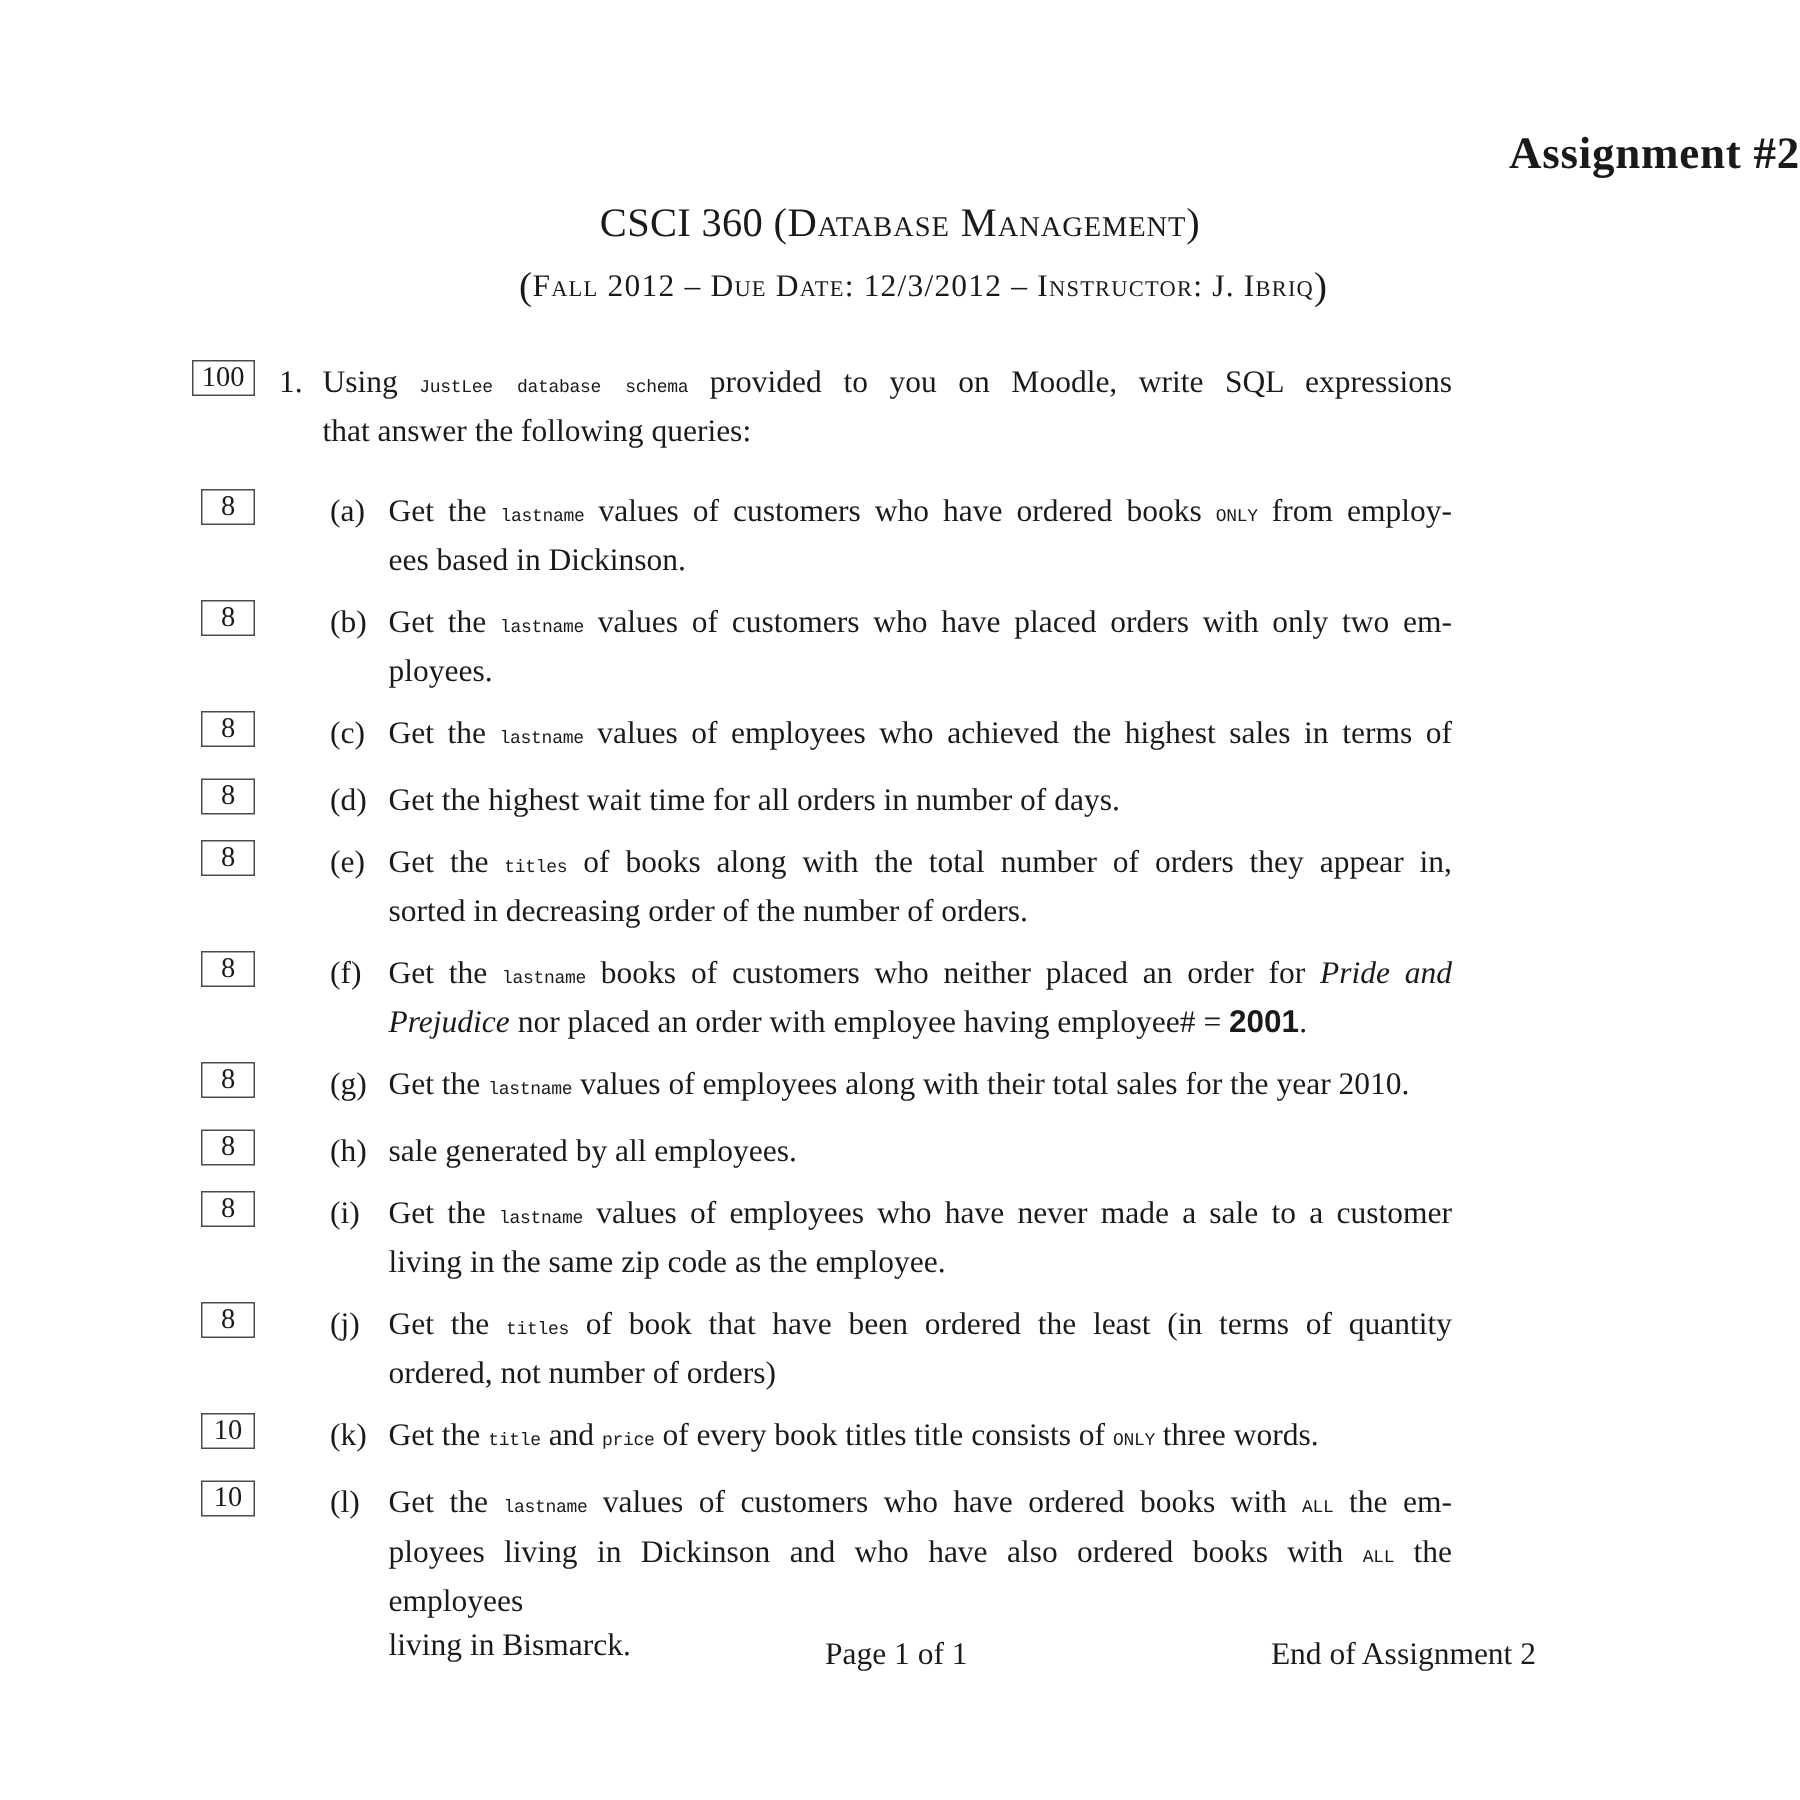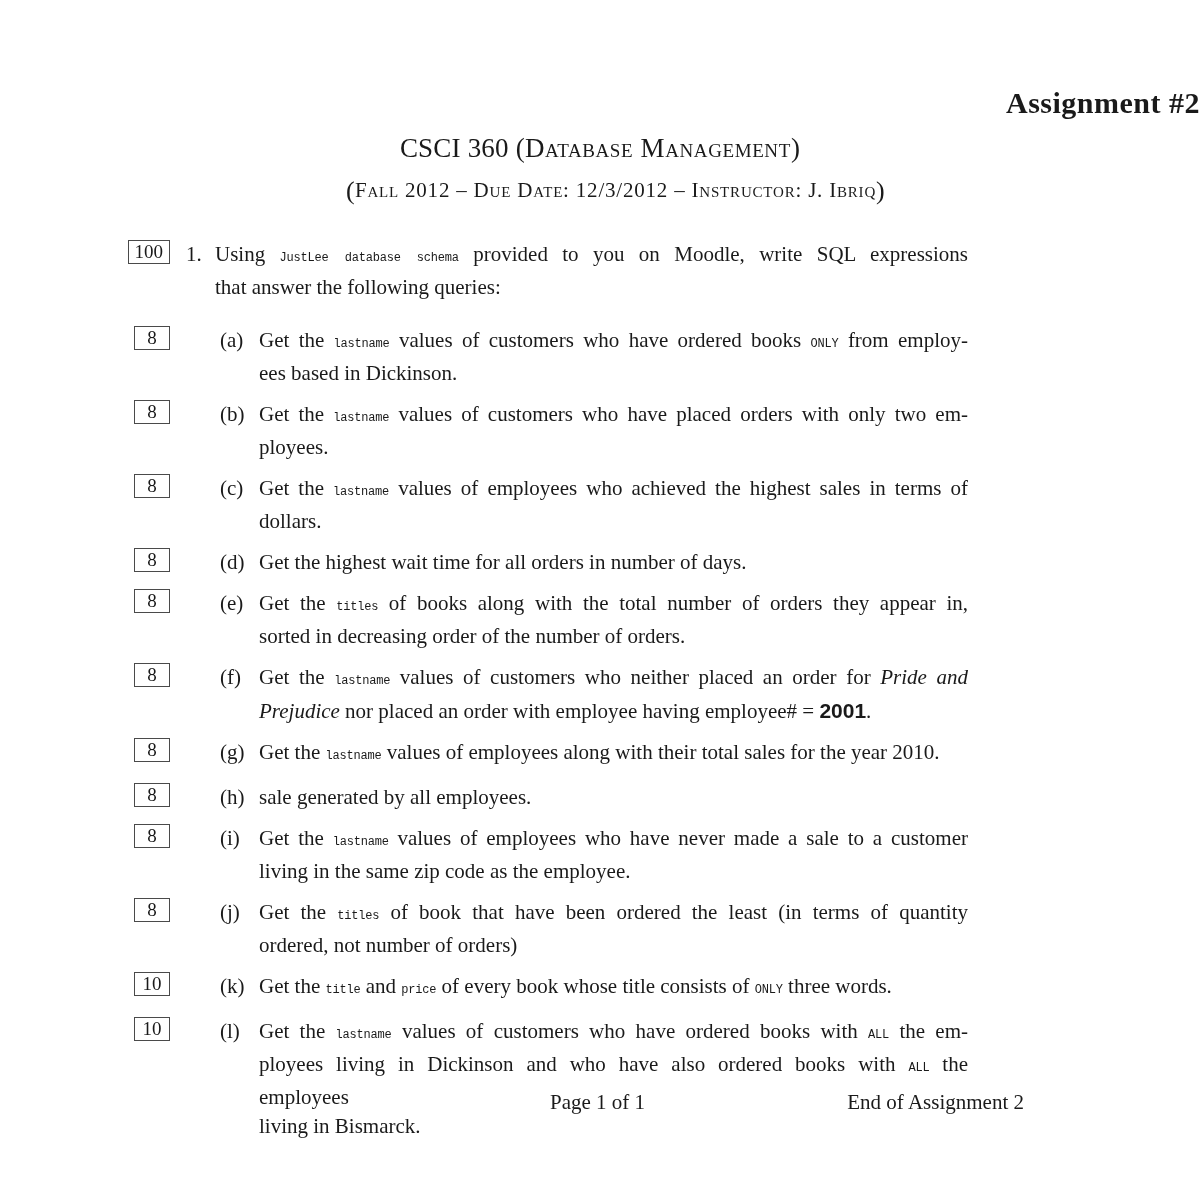--- a/index.html
+++ b/index.html
@@ -239,21 +239,20 @@
       </div>
     </div>
 
     <div class="item item-l2">
       <div class="score-col">
         <span class="score-box">8</span>
       </div>
       <div class="marker">(c)</div>
       <div class="body">
         <span class="ln j"><span>Get the </span><code class="tt">lastname</code><span> values of employees who achieved the highest sales in terms of</span></span>
-        <span class="ln n">dollars.</span>
       </div>
     </div>
 
     <div class="item item-l2">
       <div class="score-col">
         <span class="score-box">8</span>
       </div>
       <div class="marker">(d)</div>
       <div class="body">
         <span class="ln n">Get the highest wait time for all orders in number of days.</span>
@@ -270,21 +269,21 @@
         <span class="ln n">sorted in decreasing order of the number of orders.</span>
       </div>
     </div>
 
     <div class="item item-l2">
       <div class="score-col">
         <span class="score-box">8</span>
       </div>
       <div class="marker">(f)</div>
       <div class="body">
-        <span class="ln j"><span>Get the </span><code class="tt">lastname</code><span> values of customers who neither placed an order for </span><span class="it">Pride and</span></span>
+        <span class="ln j"><span>Get the </span><code class="tt">lastname</code><span> books of customers who neither placed an order for </span><span class="it">Pride and</span></span>
         <span class="ln n"><span class="it">Prejudice</span><span> nor placed an order with employee having employee# = </span><span class="mathnum">2001</span><span>.</span></span>
       </div>
     </div>
 
     <div class="item item-l2">
       <div class="score-col">
         <span class="score-box">8</span>
       </div>
       <div class="marker">(g)</div>
       <div class="body">
@@ -323,21 +322,21 @@
         <span class="ln n">ordered, not number of orders)</span>
       </div>
     </div>
 
     <div class="item item-l2">
       <div class="score-col">
         <span class="score-box">10</span>
       </div>
       <div class="marker">(k)</div>
       <div class="body">
-        <span class="ln n"><span>Get the </span><code class="tt">title</code><span> and </span><code class="tt">price</code><span> of every book whose title consists of </span><code class="tt">ONLY</code><span> three words.</span></span>
+        <span class="ln n"><span>Get the </span><code class="tt">title</code><span> and </span><code class="tt">price</code><span> of every book titles title consists of </span><code class="tt">ONLY</code><span> three words.</span></span>
       </div>
     </div>
 
     <div class="item item-l2">
       <div class="score-col">
         <span class="score-box">10</span>
       </div>
       <div class="marker">(l)</div>
       <div class="body">
         <span class="ln j"><span>Get the </span><code class="tt">lastname</code><span> values of customers who have ordered books with </span><code class="tt">ALL</code><span> the em-</span></span>

